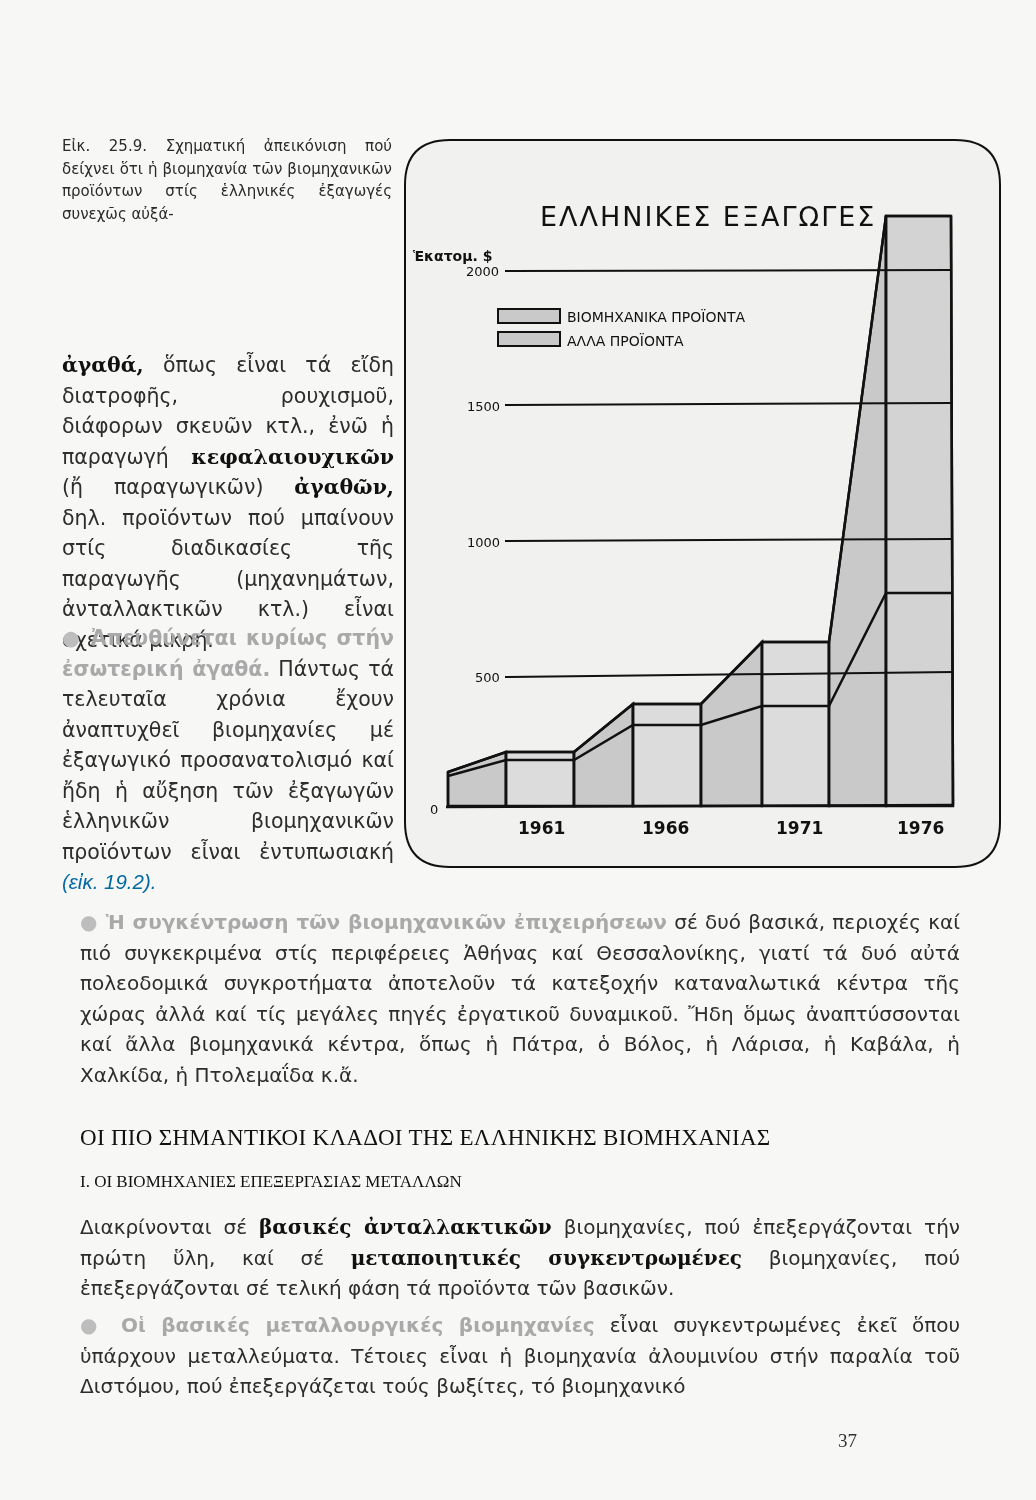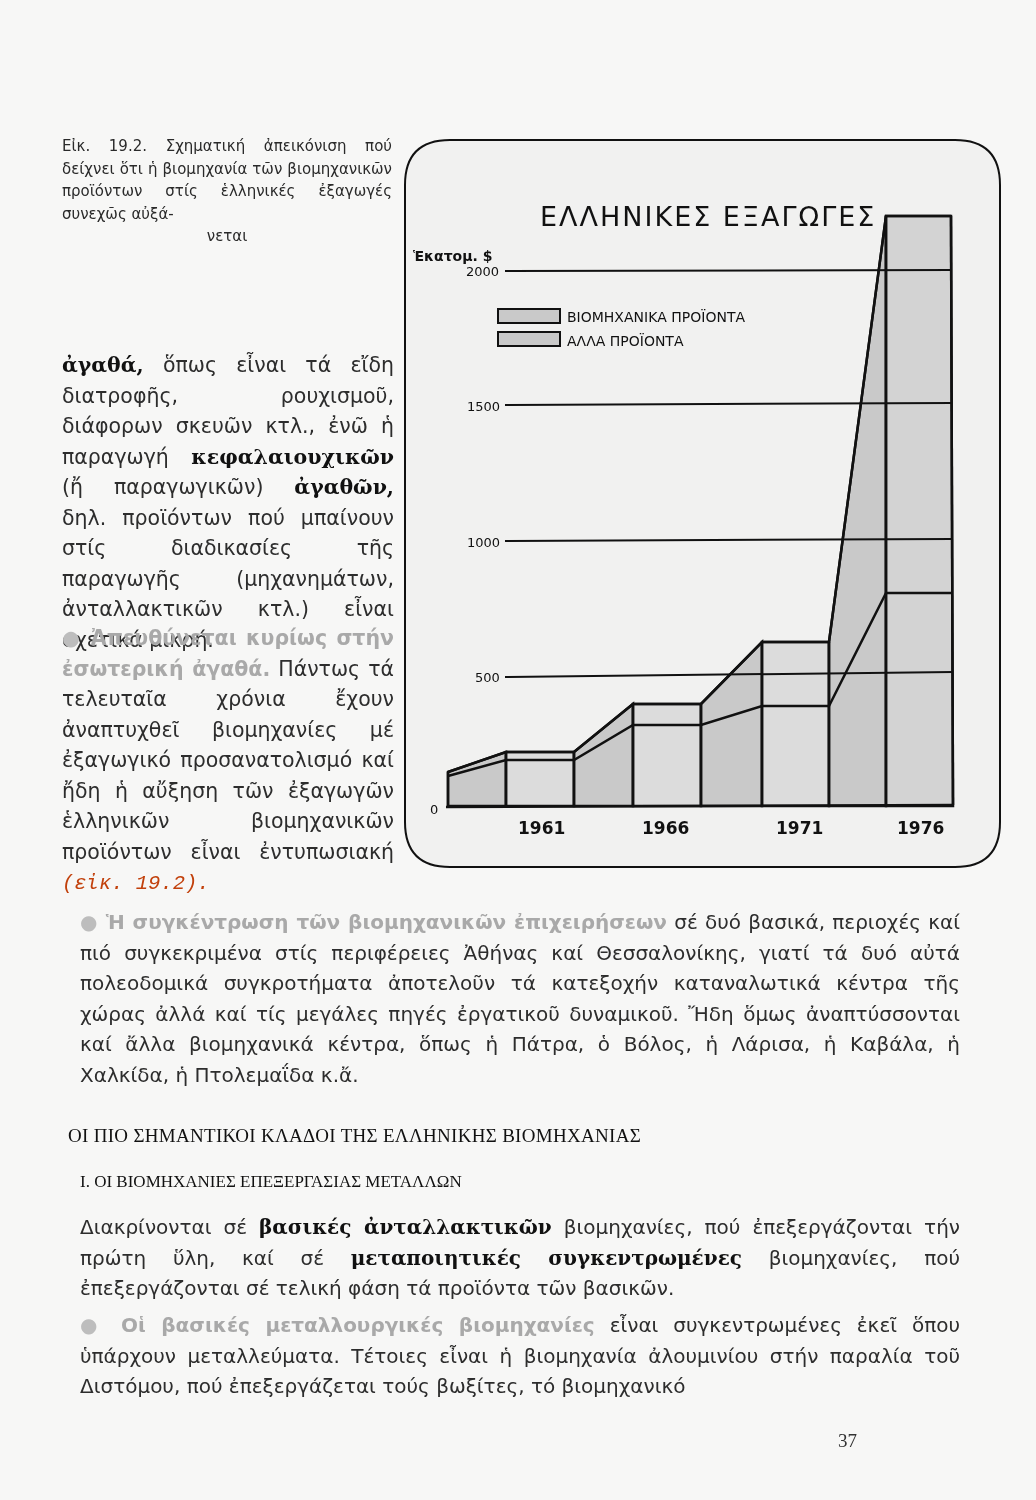--- a/index.html
+++ b/index.html
@@ -14,36 +14,35 @@
     font-size:15px; line-height:22.5px; color:#2a2a2a; text-align:justify;
   }
   .caption .last { display:block; text-align:center; }
   .col-text {
     left:62px; width:332px;
     font-size:20.5px; line-height:30.5px; color:#2d2d2d; text-align:justify;
   }
   .b { font-family:"DejaVu Serif", serif; font-weight:bold; color:#111; }
   .hl { color:#a9a9a9; font-weight:bold; }
   .bullet { color:#bdbdbd; }
-  .ital { font-family:Liberation Mono, monospace; font-style:italic; color:#c2410c; }
+  .ital { font-family:Liberation Sans, sans-serif; font-style:italic; color:#0369a1; }
   .full-text {
     left:80px; width:880px; font-size:20px; line-height:30.5px; color:#2d2d2d; text-align:justify;
   }
-  .h1 { left:68px; top:1125px; font-family:"Liberation Serif", serif; font-size:19px; letter-spacing:0.3px; color:#111; }
+  .h1 { left:80px; top:1125px; font-family:"Liberation Serif", serif; font-size:23px; letter-spacing:0.3px; color:#111; }
   .h2 { left:80px; top:1172px; font-family:"Liberation Serif", serif; font-size:17px; color:#111; }
   .page-no { left:838px; top:1430px; font-family:"Liberation Serif", serif; font-size:19px; color:#333; }
   svg text { font-family:"DejaVu Sans", sans-serif; }
 </style>
 </head>
 <body>
 
 <div class="abs caption">
-  <span>Εἰκ. 19.2.</span>
+  <span>Εἰκ. 25.9.</span>
   <span>Σχηματική ἀπεικόνιση πού δείχνει ὅτι ἡ βιομηχανία τῶν βιομηχανικῶν προϊόντων στίς ἑλληνικές ἐξαγωγές συνεχῶς αὐξά-</span>
-  <span class="last">νεται</span>
 </div>
 
 <svg class="abs" style="left:0;top:0" width="1036" height="900">
 
   <path d="M450,140 L955,140 Q1000,140 1000,185 L1000,822 Q1000,867 955,867 L450,867 Q405,867 405,822 L405,185 Q405,140 450,140 Z" fill="#f1f1f0" stroke="#111" stroke-width="2"></path>
 
   <text x="540" y="226" font-size="27" fill="#111" letter-spacing="2">ΕΛΛΗΝΙΚΕΣ ΕΞΑΓΩΓΕΣ</text>
 
   <text x="413" y="261" font-size="14" font-weight="bold" font-family="DejaVu Serif, serif" fill="#111">Ἑκατομ. $</text>
 

